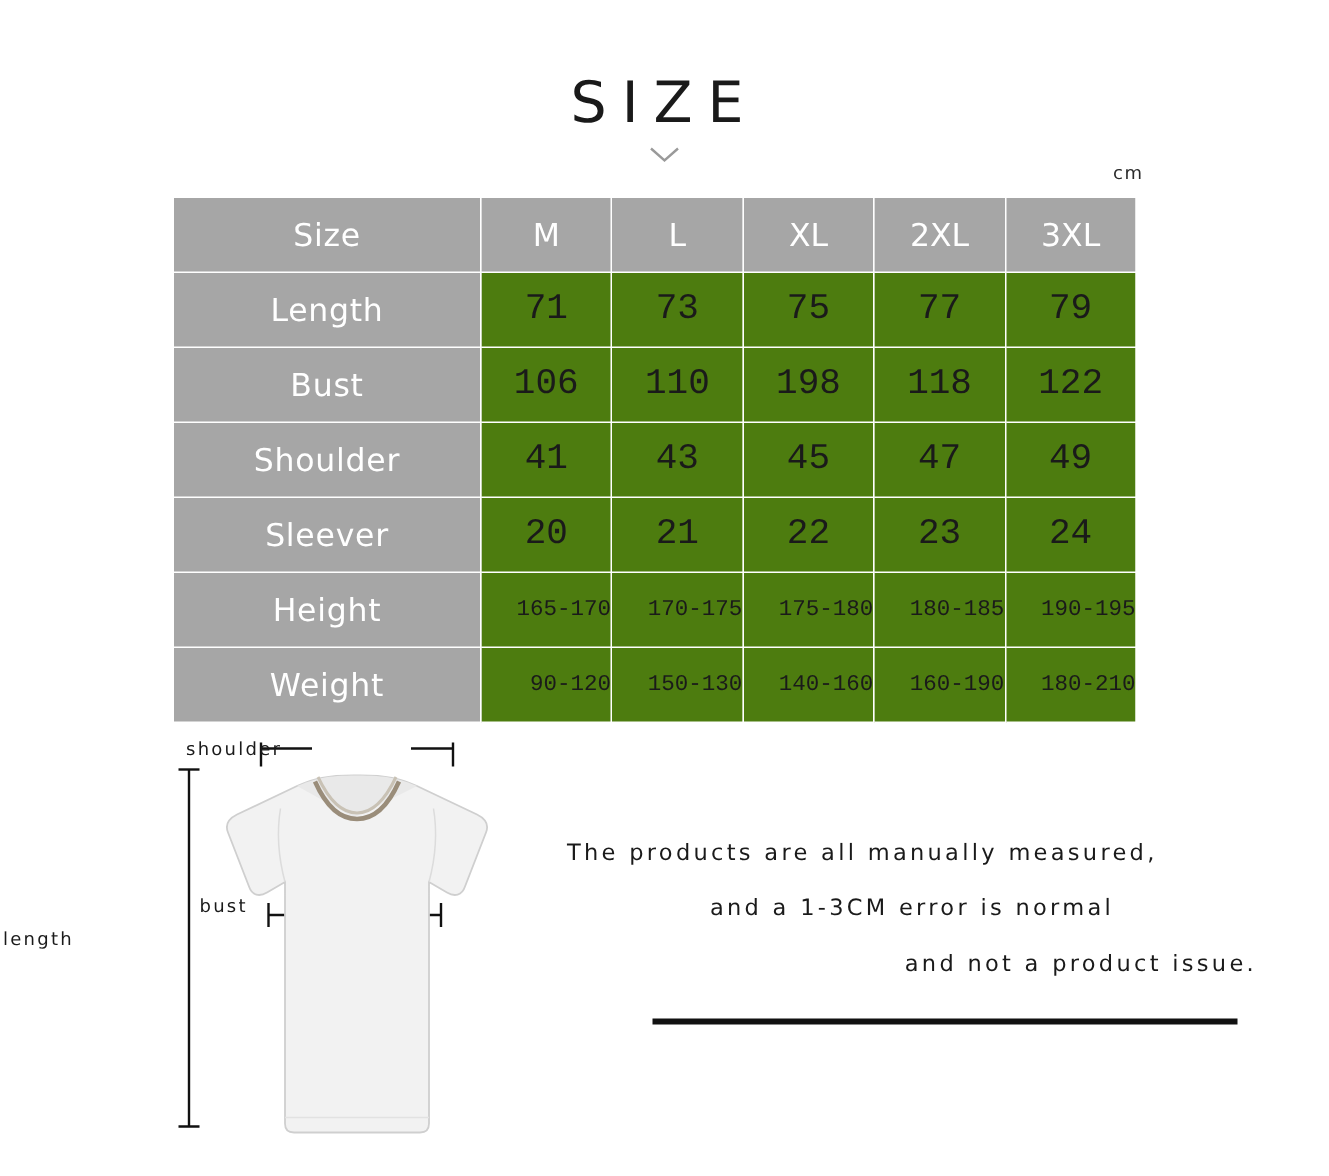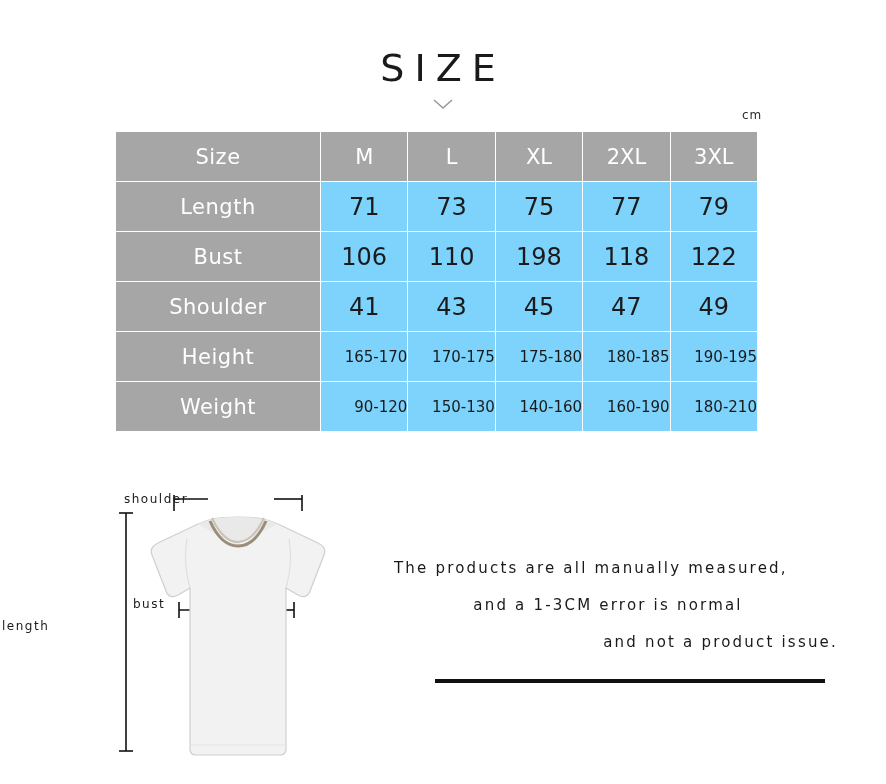--- a/index.html
+++ b/index.html
@@ -80,24 +80,25 @@
     letter-spacing: 0.5px;
   }
   
   .hdr-cell {
     background: #a6a6a6;
     color: #ffffff;
     font-size: 21px;
   }
   
   .val-cell {
-    background: #7dd3fc;
+    background: #4d7c0f;
     color: #1a1a1a;
     border: 1px solid #b8b8b8;
     font-size: 24px;
+    font-family: Liberation Mono, monospace;
   }
   .val-cell.small {
     font-size: 15px;
     letter-spacing: 0px;
     text-align: right;
   }
 
   
   .diagram {
     position: absolute;
@@ -128,21 +129,21 @@
     text-align: center;
   }
   .note-line {
     font-size: 15px;
     color: #1a1a1a;
     letter-spacing: 2.2px;
     line-height: 37px;
     font-family: "DejaVu Sans", sans-serif;
     white-space: nowrap;
   }
-  .note-line.l1 { text-align: left; margin-left: 16px; }
+  .note-line.l1 { text-align: left; margin-left: 0; }
   .note-line.l2 { }
   .note-line.l3 { text-align: right; }
 
   .note-rule {
     position: absolute;
     left: 435px;
     top: 679px;
     width: 390px;
     height: 4px;
     background: #111111;
@@ -197,20 +198,28 @@
         <td class="val-cell">118</td>
         <td class="val-cell">122</td>
       </tr>
       <tr>
         <td class="lbl-cell">Shoulder</td>
         <td class="val-cell">41</td>
         <td class="val-cell">43</td>
         <td class="val-cell">45</td>
         <td class="val-cell">47</td>
         <td class="val-cell">49</td>
+      </tr>
+      <tr>
+        <td class="lbl-cell">Sleever</td>
+        <td class="val-cell">20</td>
+        <td class="val-cell">21</td>
+        <td class="val-cell">22</td>
+        <td class="val-cell">23</td>
+        <td class="val-cell">24</td>
       </tr>
       <tr>
         <td class="lbl-cell">Height</td>
         <td class="val-cell small">165-170</td>
         <td class="val-cell small">170-175</td>
         <td class="val-cell small">175-180</td>
         <td class="val-cell small">180-185</td>
         <td class="val-cell small">190-195</td>
       </tr>
       <tr>

